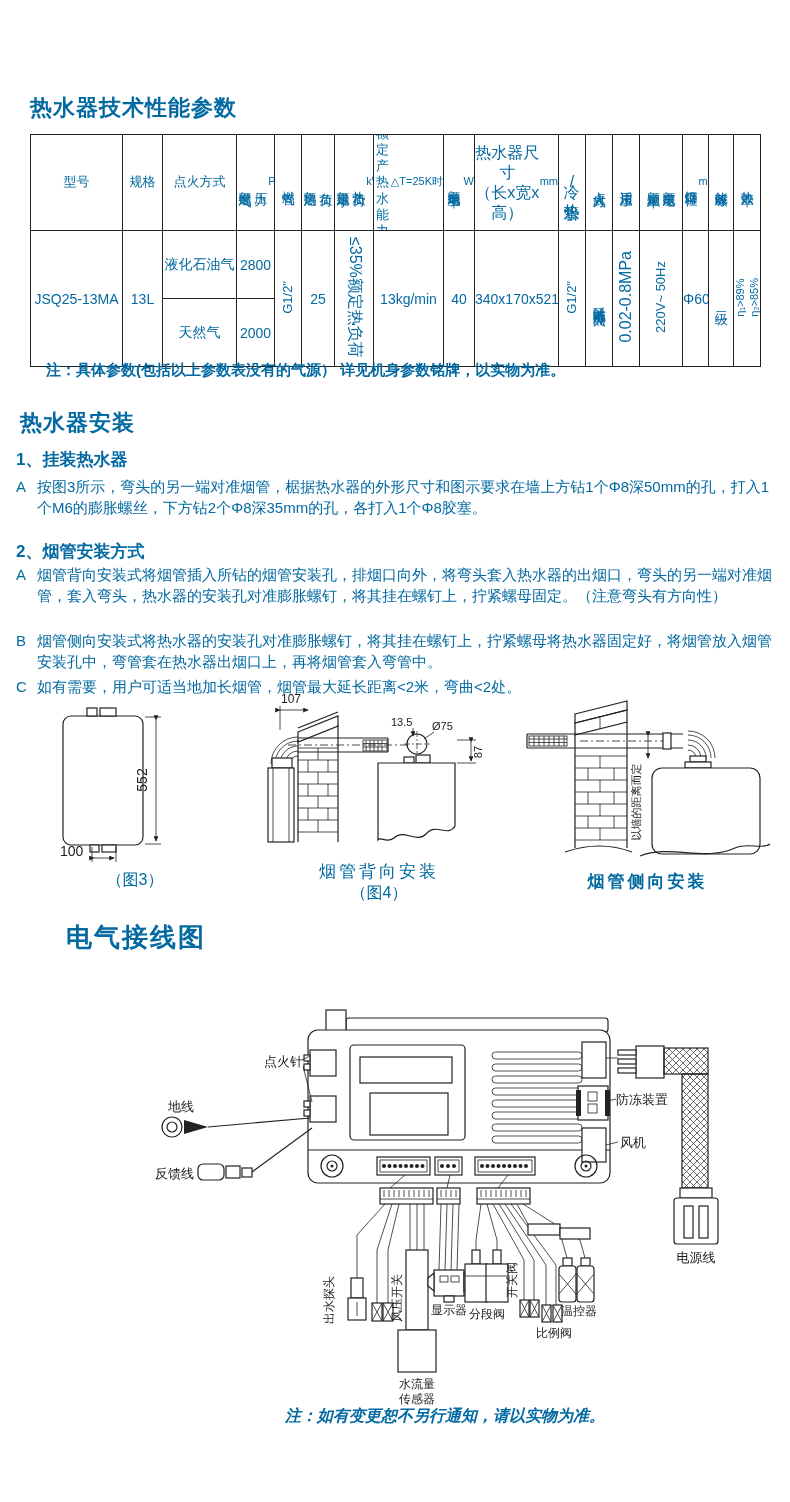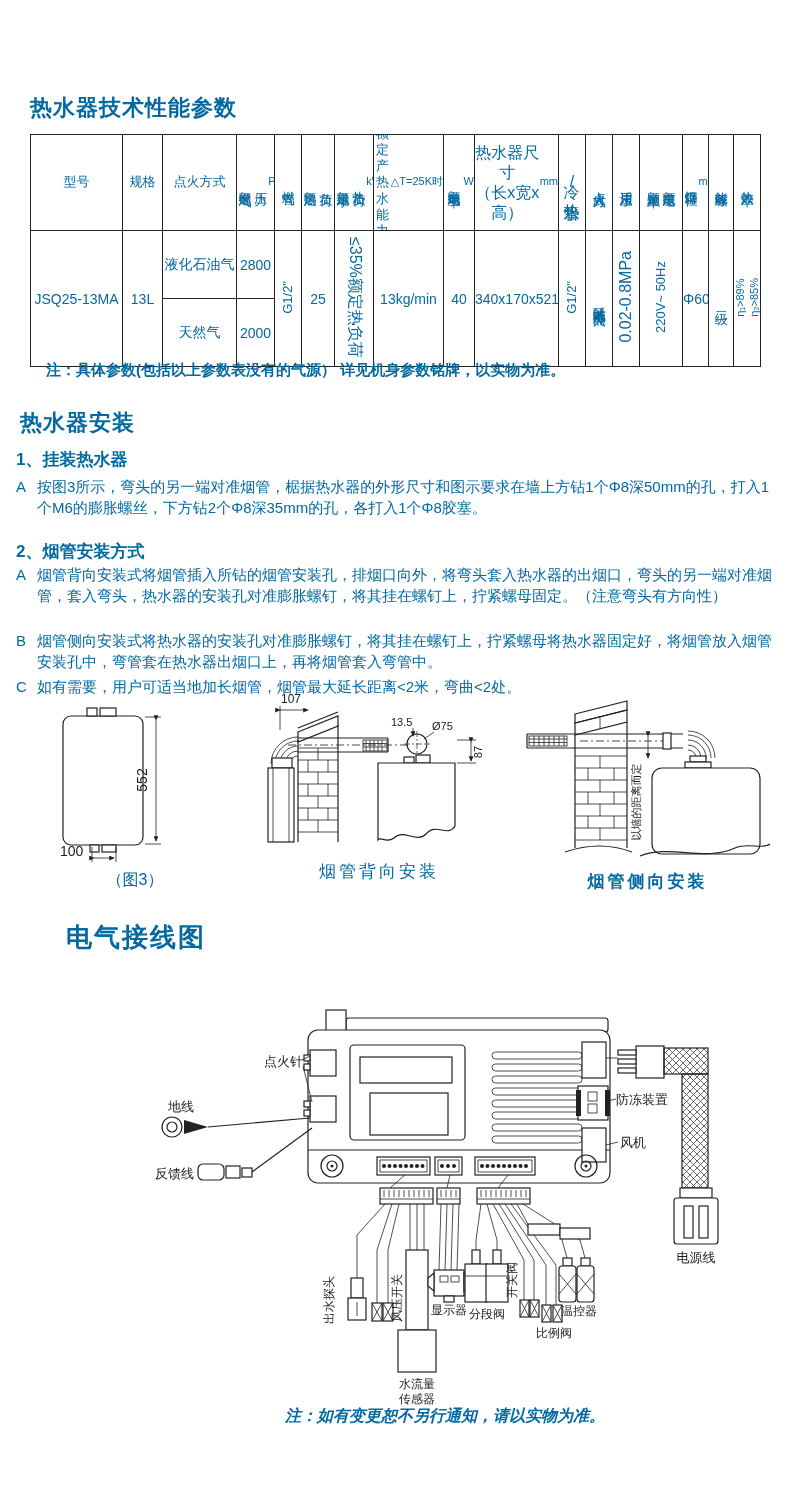--- a/index.html
+++ b/index.html
@@ -316,20 +316,21 @@
       <rect x="146" y="67" width="10" height="6" class="fw"></rect>
       <rect x="158" y="65" width="14" height="8" class="fw"></rect>
       <path d="M120,73 H197 V136 C190,148 178,132 168,144 C158,154 146,138 136,148 C128,154 123,146 120,150 Z" class="fw"></path>
 
       <line x1="199" y1="50" x2="218" y2="50" class="thin"></line>
       <line x1="199" y1="73" x2="218" y2="73" class="thin"></line>
       <line x1="213" y1="52" x2="213" y2="71" class="thin" marker-start="url(#ar4)" marker-end="url(#ar4)"></line>
       <text x="224" y="62" font-size="11" text-anchor="middle" transform="rotate(-90 224 62)">87</text>
     </svg>
     <div class="figtitle" style="width:242px;margin-top:4px;">烟管背向安装</div>
+    <div class="figcap" style="width:242px;">（图4）</div>
   </div>
 
   <div class="abs" style="left:520px;top:690px;width:255px;height:235px;">
     <svg width="255" height="172" viewBox="0 0 255 172">
       <defs>
         <marker id="ar5" markerWidth="8" markerHeight="8" refX="6" refY="3" orient="auto">
           <path d="M0,0 L7,3 L0,6 Z" fill="#222"></path>
         </marker>
       </defs>
 

